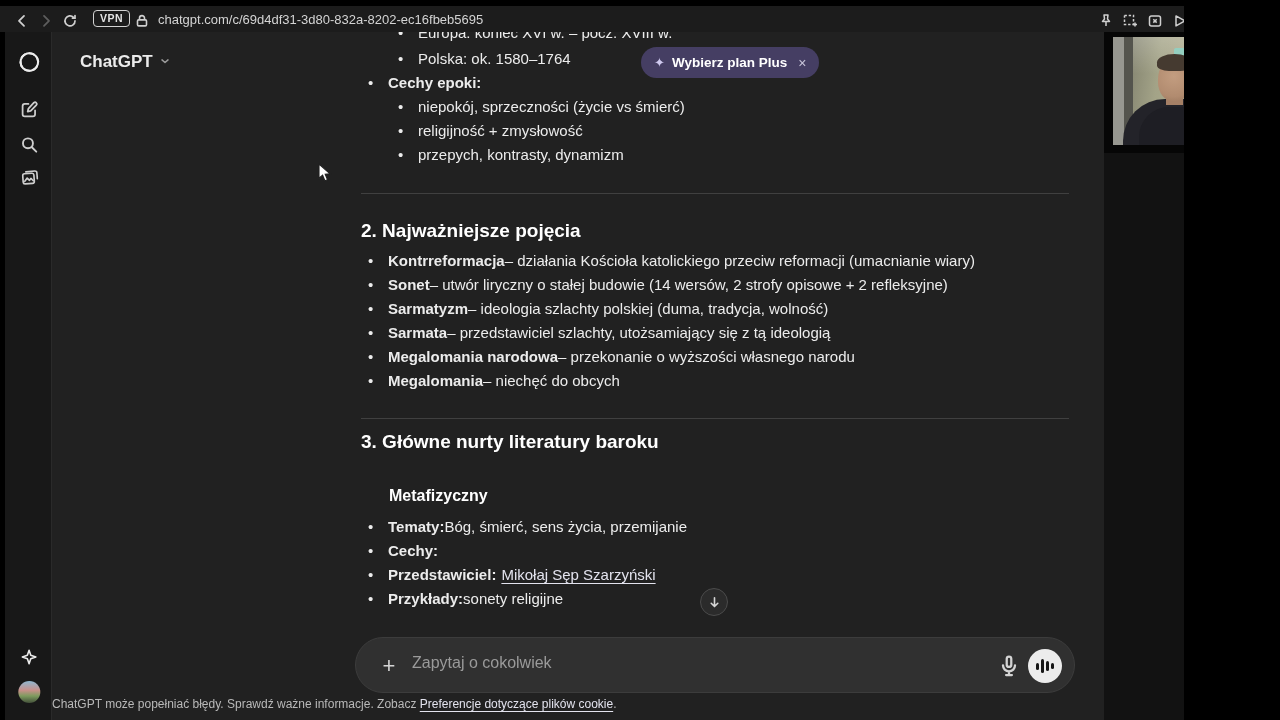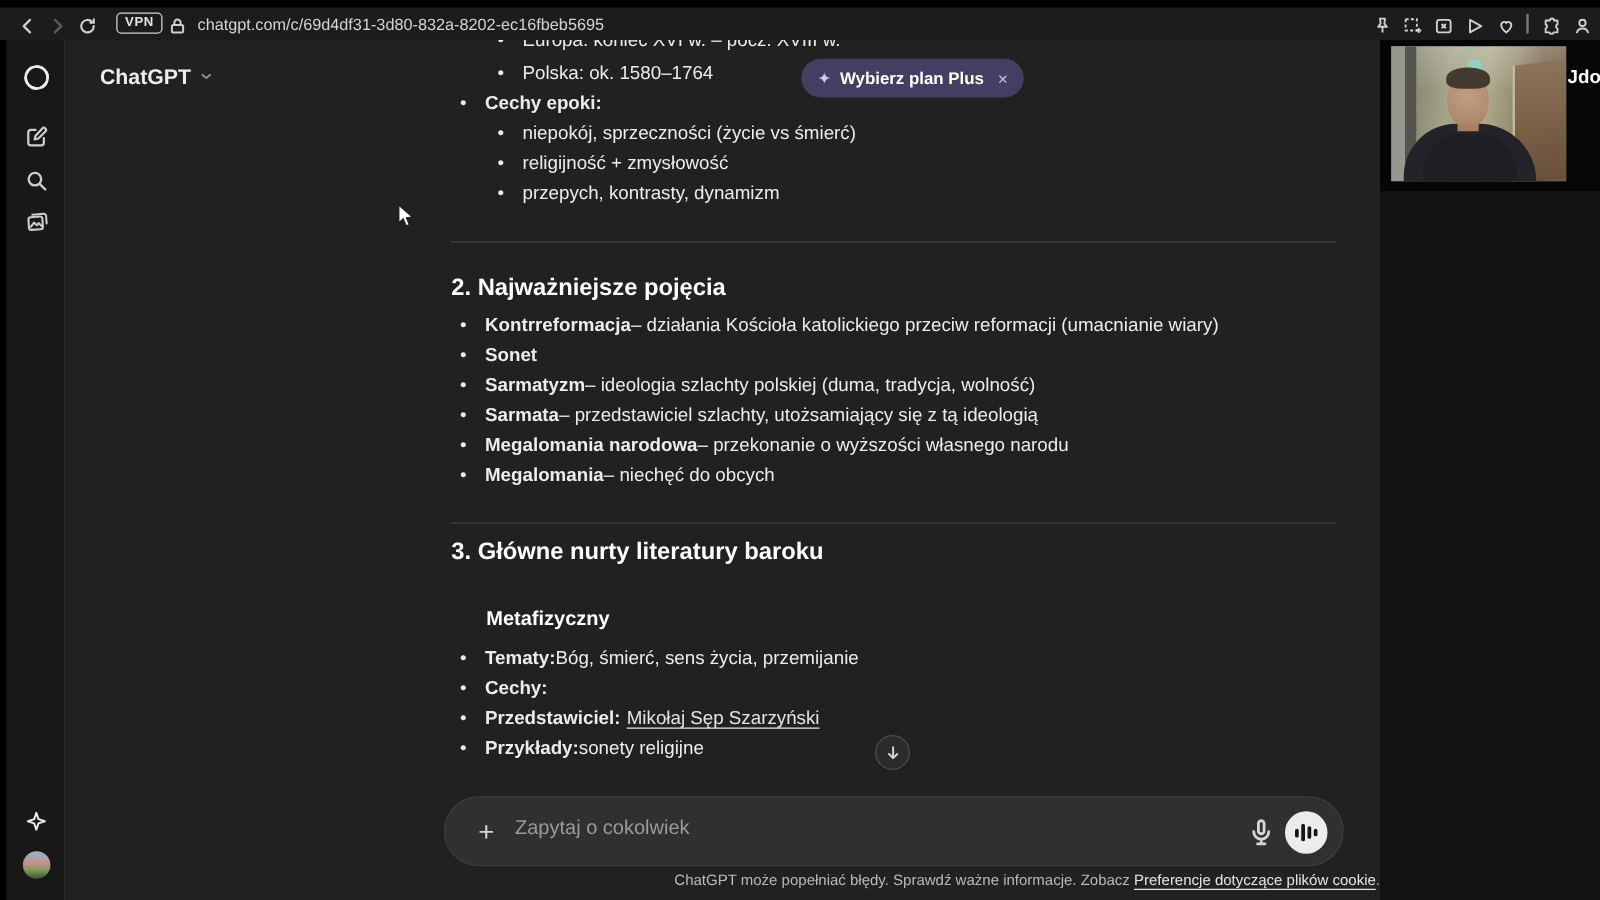--- a/index.html
+++ b/index.html
@@ -1,18 +1,18 @@
 <!DOCTYPE html>
 <html><head>
 <meta charset="utf-8">
 <style>
   * { margin:0; padding:0; box-sizing:border-box; }
   html,body { width:1280px; height:720px; overflow:hidden; background:#000; }
   body { font-family:"Liberation Sans","DejaVu Sans",sans-serif; }
-  #stage { position:relative; width:1280px; height:720px; background:#fde047; overflow:hidden;padding-left:21px; }
+  #stage { position:relative; width:1184px; height:720px; background:#fde047; overflow:hidden;padding-left:21px; }
 
   
   .topbar { position:absolute; left:0; top:0; width:1280px; height:32px; background:#1c1c1c; border-top:6px solid #000; z-index:10; }
   .nav-ic { position:absolute; top:50%; transform:translateY(-38%); width:16px; height:16px; color:#cfcfcf; }
   .nav-ic svg { width:16px; height:16px; display:block; }
   .vpn-badge { position:absolute; left:93px; top:4px; height:17px; padding:0 6px; border:1.5px solid #d2d2d2; border-radius:4px; color:#e3e3e3; font-size:10.5px; font-weight:700; line-height:14px; letter-spacing:.5px; }
   .url { position:absolute; left:158px; top:0; height:26px; line-height:27px; font-size:13px; color:#d4d4d4; }
   .tb-sep { position:absolute; left:1221px; top:5px; width:2px; height:16px; background:#777; border-radius:1px; }
 
   
@@ -41,21 +41,21 @@
   .scrollbtn { position:absolute; left:648px; top:556px; width:28px; height:28px; border-radius:50%; border:1px solid #4b4b4b; background:#2b2b2b; display:flex; align-items:center; justify-content:center; color:#d5d5d5; cursor:pointer; }
 
   
   .composer { position:absolute; left:303px; top:605px; width:720px; height:56px; background:#303030; border:1px solid #3c3c3c; border-radius:28px; }
   .comp-plus { position:absolute; left:20px; top:15px; width:26px; height:26px; color:#d4d4d4; font-size:22px; font-weight:300; text-align:center; line-height:25px; cursor:pointer; }
   .comp-ph { position:absolute; left:56px; top:16px; font-size:16px; color:#9a9a9a; }
   .comp-mic { position:absolute; left:640px; top:15px; width:26px; height:26px; color:#d4d4d4; cursor:pointer; }
   .comp-voice { position:absolute; left:672px; top:11px; width:34px; height:34px; border-radius:50%; background:#ececec; display:flex; align-items:center; justify-content:center; gap:2.5px; cursor:pointer; }
   .comp-voice i { display:block; width:2.6px; border-radius:2px; background:#161616; }
 
-  .footer { position:absolute; left:0; top:665px; width:1052px; text-align:right; font-size:12px; color:#b9b9b9; }
+  .footer { position:absolute; left:0; top:665px; width:1052px; text-align:left; font-size:12px; color:#b9b9b9; }
 
   
   .rpanel { position:absolute; left:1104px; top:32px; width:176px; height:688px; background:#121212; z-index:5; }
   .rpanel .head-blk { position:absolute; left:0; top:0; width:176px; height:121px; background:#060606; }
   .webcam { position:absolute; left:9px; top:5px; width:140px; height:108px; overflow:hidden; background:#77776e; filter:blur(.5px) saturate(.9); }
   .wc-wall { position:absolute; inset:0; background:linear-gradient(97deg,#70706a 0%,#84846f 12%,#a3a384 32%,#aeab8b 52%,#9a9172 66%,#7d694d 80%,#6b573f 100%); }
   .wc-lite { position:absolute; left:0; top:0; width:100%; height:34%; background:linear-gradient(rgba(255,255,255,.22),rgba(255,255,255,0)); }
   .wc-frame { position:absolute; left:0; top:0; width:11px; height:108px; background:#97978f; }
   .wc-band { position:absolute; left:11px; top:0; width:9px; height:108px; background:#54544c; }
   .wc-ward { position:absolute; left:97px; top:13px; width:43px; height:95px; background:linear-gradient(180deg,#8e7454,#6a5037); border-left:2px solid #c2b69c; transform:skewY(-7deg); }
@@ -229,20 +229,21 @@
     <div class="h2" style="top:188px">2. Najważniejsze pojęcia</div>
 
     <div class="row" style="left:316px;top:217px">
       <span class="mark">•</span>
         <span class="b">Kontrreformacja</span>
         <span> – działania Kościoła katolickiego przeciw reformacji (umacnianie wiary)</span>
     </div>
     <div class="row" style="left:316px;top:241px">
       <span class="mark">•</span>
         <span class="b">Sonet</span>
+        <span> – utwór liryczny o stałej budowie (14 wersów, 2 strofy opisowe + 2 refleksyjne)</span>
     </div>
     <div class="row" style="left:316px;top:265px">
       <span class="mark">•</span>
         <span class="b">Sarmatyzm</span>
         <span> – ideologia szlachty polskiej (duma, tradycja, wolność)</span>
     </div>
     <div class="row" style="left:316px;top:289px">
       <span class="mark">•</span>
         <span class="b">Sarmata</span>
         <span> – przedstawiciel szlachty, utożsamiający się z tą ideologią</span>

